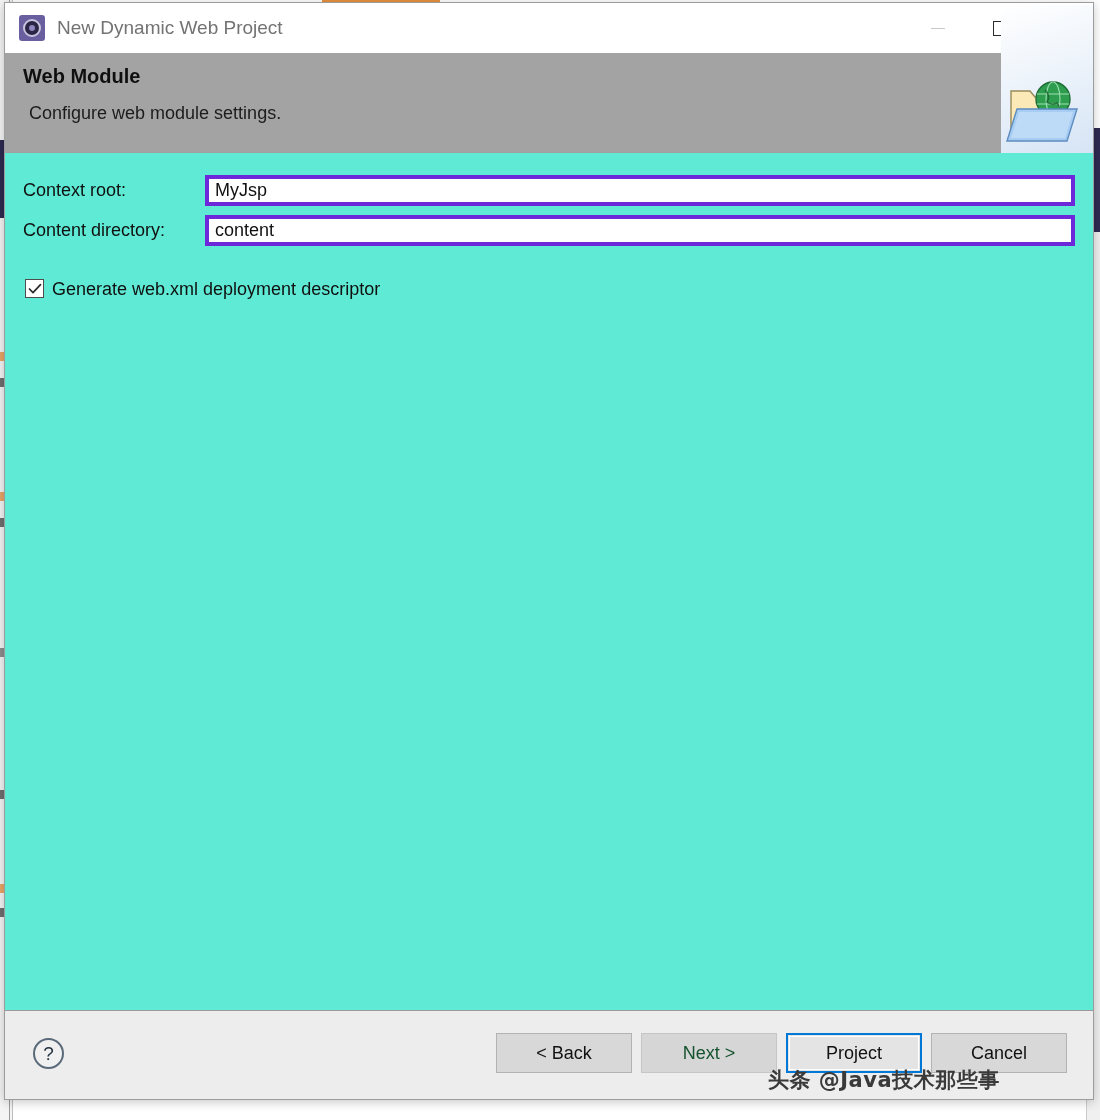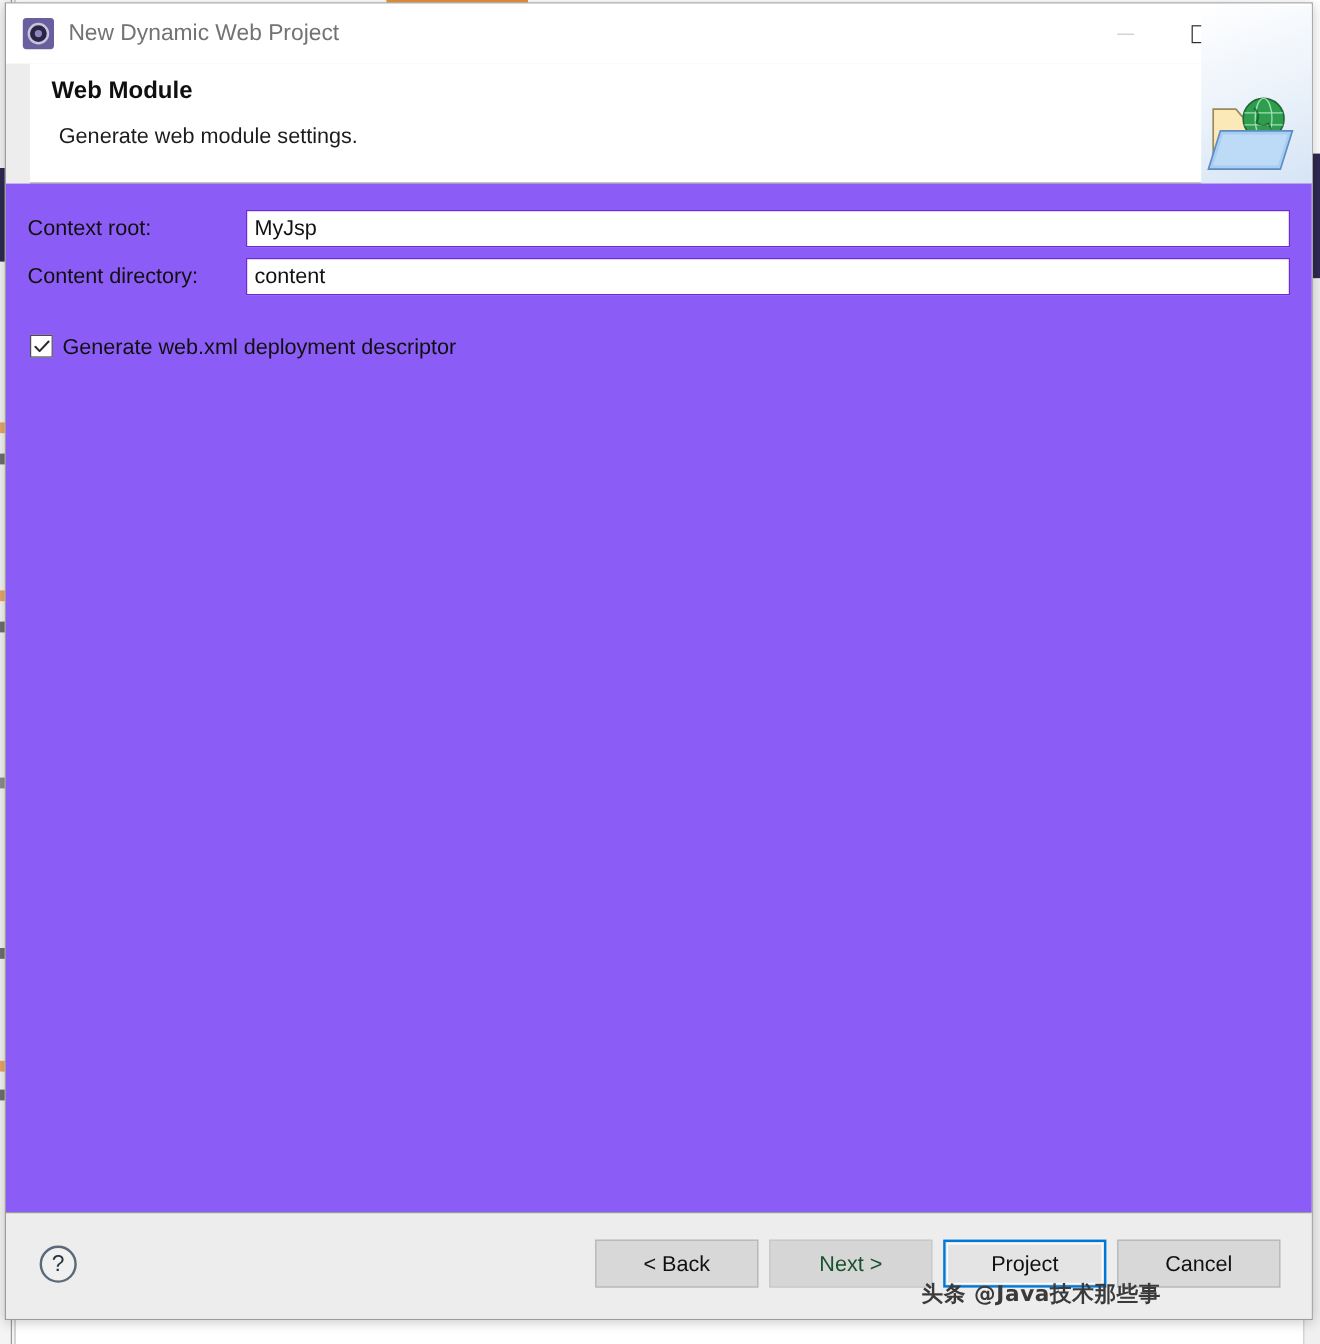--- a/index.html
+++ b/index.html
@@ -144,27 +144,26 @@
     box-sizing: border-box;
   }
   .glyph-close {
     font-size: 23px;
     line-height: 1;
     font-weight: 300;
   }
 
   
   .header {
-    background: #ffffff;
+    background: #a3a3a3;
     flex: 0 0 auto;
     height: 100px;
     position: relative;
     border-bottom: 1px solid #a0a0a0;
     box-sizing: border-box;
-    margin-left: 20px;
   }
   .header-title {
     position: absolute;
     left: 18px; top: 12px;
     font-size: 20px;
     font-weight: bold;
     color: #0f0f0f;
   }
   .header-desc {
     position: absolute;
@@ -181,21 +180,21 @@
   }
   .banner-art {
     position: absolute;
     right: 4px; bottom: 6px;
     width: 84px; height: 74px;
   }
 
   
   .content {
     flex: 1 1 auto;
-    background: #8b5cf6;
+    background: #5eead4;
     position: relative;
   }
   .field-row {
     position: absolute;
     display: flex;
     align-items: center;
     left: 18px;
     right: 18px;
   }
   .field-row.r1 { top: 22px; }
@@ -205,21 +204,21 @@
     color: #101010;
     white-space: nowrap;
     flex: 0 0 auto;
   }
   .field-label.l1 { width: 182px; }
   .field-label.l2 { width: 182px; }
   .field-input {
     flex: 1 1 auto;
     height: 31px;
     background: #ffffff;
-    border: 1px solid #6d28d9;
+    border: 4px solid #6d28d9;
     box-sizing: border-box;
     font-family: "Liberation Sans", sans-serif;
     font-size: 18px;
     color: #111111;
     padding: 0 6px;
     outline: none;
   }
 
   .checkbox-row {
     position: absolute;
@@ -299,21 +298,21 @@
     border: 2px solid #0078d7;
     outline: 1px solid #ffffff;
     outline-offset: -4px;
   }
 
   
   .watermark {
     position: absolute;
     left: 768px;
     top: 1066px;
-    font-size: 18px;
+    font-size: 21px;
     font-weight: bold;
     color: #3a3a3a;
     letter-spacing: 0.5px;
     white-space: nowrap;
     pointer-events: none;
     font-family: "DejaVu Sans", sans-serif;
   }
 </style>
 </head>
 <body>
@@ -353,21 +352,21 @@
         <span class="glyph-max"></span>
       </div>
       <div class="win-btn close">
         <span class="glyph-close">✕</span>
       </div>
     </div>
   </div>
 
   <div class="header">
     <div class="header-title">Web Module</div>
-    <div class="header-desc">Generate web module settings.</div>
+    <div class="header-desc">Configure web module settings.</div>
 
     <div class="header-banner">
       <svg class="banner-art" viewBox="0 0 84 74">
 
         <path d="M6 18 L6 62 L62 62 L62 24 L30 24 L25 18 Z" fill="#fbe9b7" stroke="#9a8a5a" stroke-width="1.4"></path>
 
         <circle cx="48" cy="26" r="17" fill="#2e9e4e" stroke="#1d6b33" stroke-width="1.4"></circle>
         <ellipse cx="48" cy="26" rx="7" ry="17" fill="none" stroke="#9fe0b3" stroke-width="1.1"></ellipse>
         <path d="M32 21 H64 M32 31 H64" stroke="#9fe0b3" stroke-width="1.1" fill="none"></path>
         <path d="M40 17 q6 6 2 12 q5 4 10 1 q4 5 1 10" fill="none" stroke="#0f4f24" stroke-width="1.6" opacity="0.65"></path>

